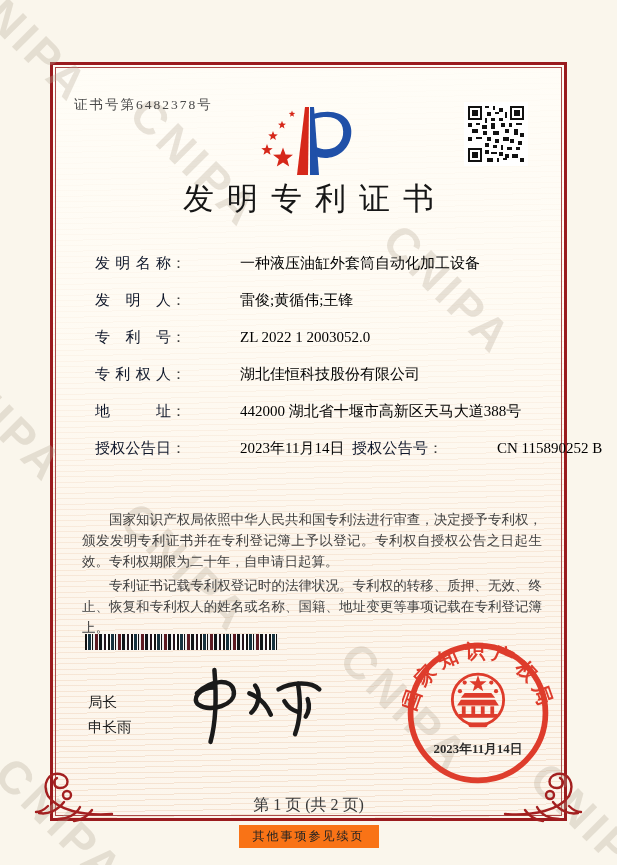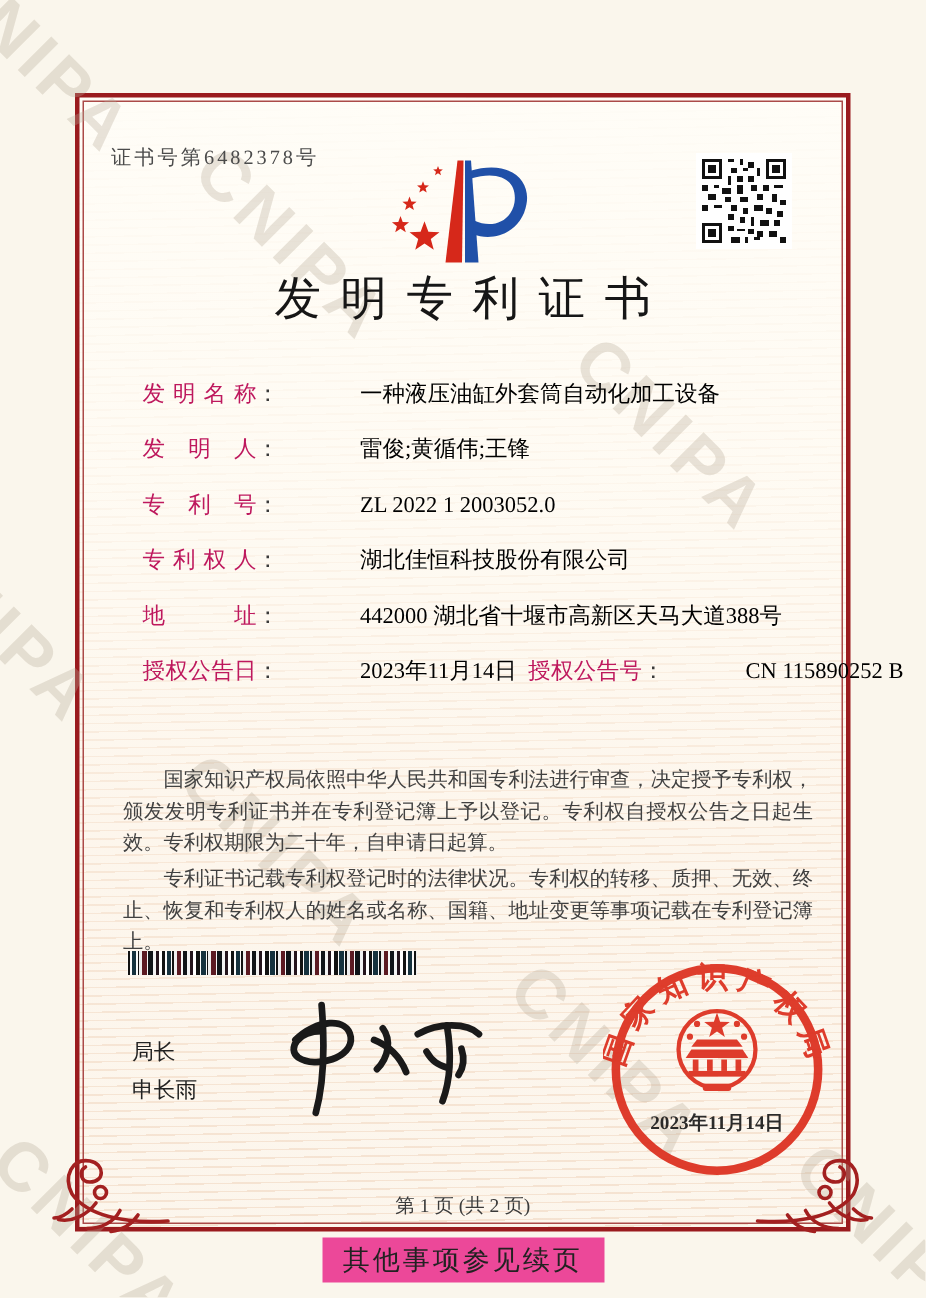--- a/index.html
+++ b/index.html
@@ -31,21 +31,21 @@
   .qrbox{position:absolute;left:414px;top:40px;width:64px;height:64px;background:#fff;
          display:flex;align-items:center;justify-content:center;}
 
   .title{position:absolute;left:0;top:116px;width:100%;text-align:center;
          font-size:31px;font-weight:400;letter-spacing:13px;color:#161616;
          text-indent:13px;}
 
   .fields{position:absolute;left:45px;top:190px;width:440px;}
   .row{white-space:nowrap;line-height:22px;margin-bottom:15px;font-size:15px;color:#333;}
   .flabel{display:inline-block;width:76px;text-align:justify;text-align-last:justify;
-          color:#be185d;vertical-align:top;}
+          color:#0f172a;vertical-align:top;}
   .colon{color:#3a3a3a;margin-right:6px;}
   .fvalue{color:#000000;margin-left:48px;}
   .v-fixed{display:inline-block;width:112px;}
 
   .body-text{position:absolute;left:28px;top:444px;width:468px;font-size:13.5px;
              line-height:20.8px;color:#414141;text-align:justify;}
   .body-text p{margin:4px;text-indent:2em;}
 
   .barcode{position:absolute;left:35px;top:572px;width:193px;height:16px;
     background:repeating-linear-gradient(90deg,
@@ -53,27 +53,27 @@
       #121212 7px 8px,#eeeeee 8px 10px,#5c1a22 10px 13px,#f7f7f7 13px 14px,
       #101418 14px 17px,#f2f2f2 17px 19px,#24141c 19px 21px,#ffffff 21px 23px);}
 
   .signer{position:absolute;left:38px;top:628px;font-family:"Liberation Sans",sans-serif;
           font-size:14.5px;color:#222;line-height:25px;}
   .signature{position:absolute;left:110px;top:596px;}
 
   .seal{position:absolute;left:352px;top:575px;width:152px;height:152px;}
 
   .pagination{position:absolute;left:0;top:733px;width:100%;text-align:center;
-              font-size:13px;color:#3a3a3a;}
+              font-size:16px;color:#3a3a3a;}
 
   .flourish{position:absolute;z-index:6;}
   .flourish.right{transform:scaleX(-1);}
 
   .footer-note{position:absolute;left:50%;top:825px;transform:translateX(-50%);
-               z-index:5;background:#ec4899;padding:3px 14px;font-size:18px;
+               z-index:5;background:#f97316;padding:3px 14px;font-size:12px;
                letter-spacing:2px;color:#222;}
 </style>
 </head>
 <body>
 
 <div class="page">
 
   <span class="wm" style="left:-55px;top:10px">CNIPA</span>
   <span class="wm" style="left:115px;top:135px">CNIPA</span>
   <span class="wm" style="left:368px;top:262px">CNIPA</span>

